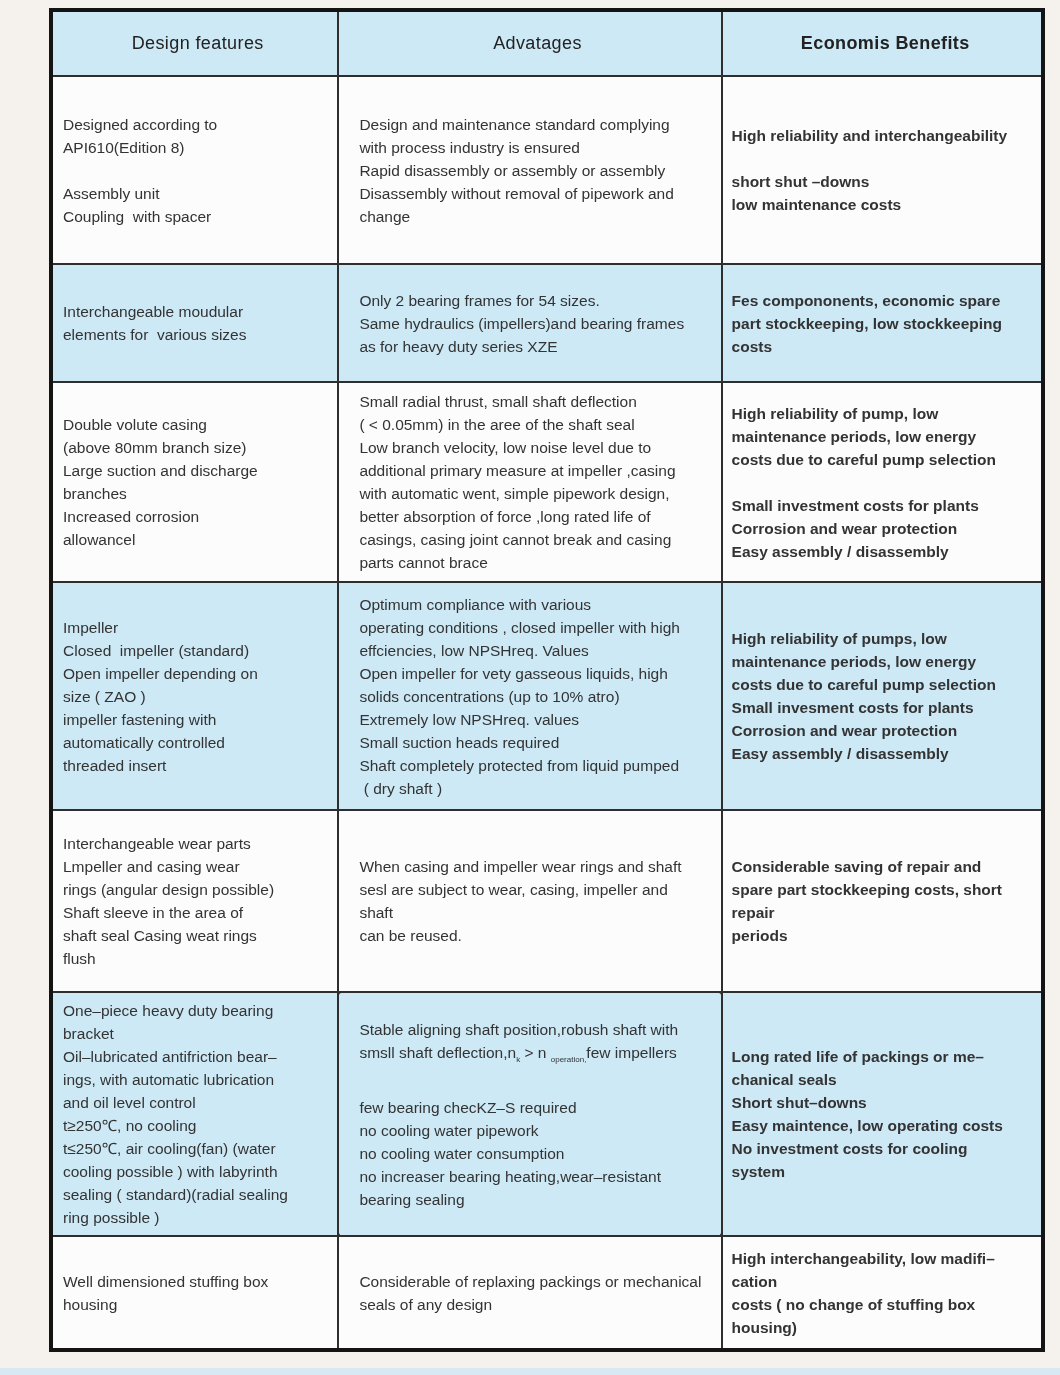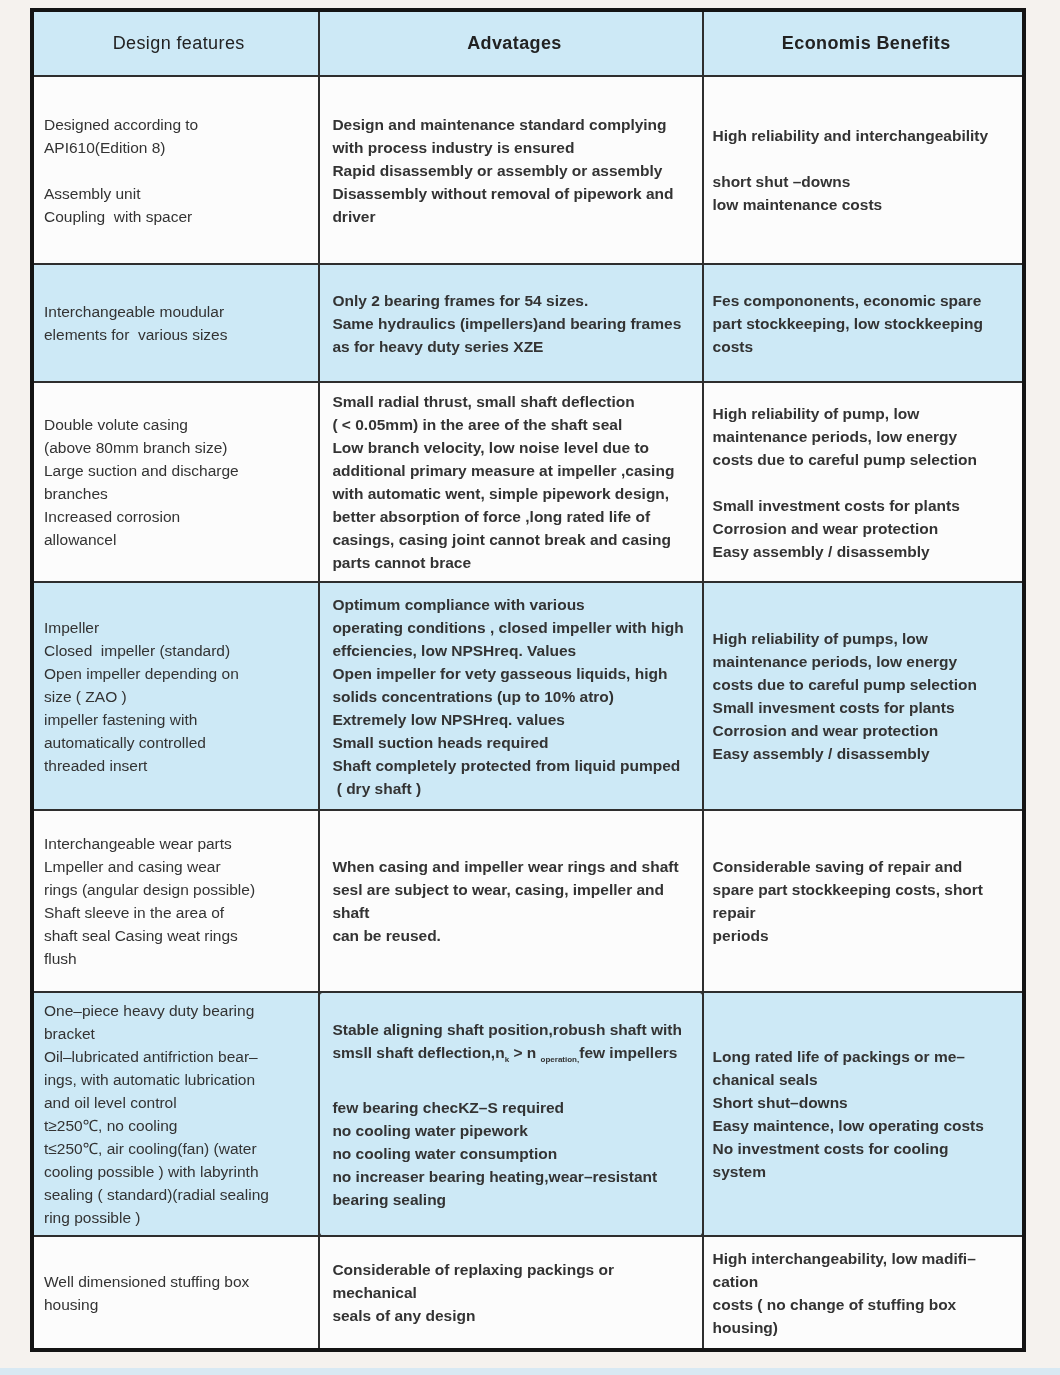--- a/index.html
+++ b/index.html
@@ -7,40 +7,40 @@
   body {
     width: 1060px; height: 1375px;
     background: #f5f2ee;
     font-family: "Liberation Sans", sans-serif;
     color: #333333;
     position: relative;
     overflow: hidden;
   }
   .spec-table {
     position: absolute;
-    left: 30px; top: 8px;
+    left: 49px; top: 8px;
     width: 996px;
     display: table;
     table-layout: fixed;
     border-collapse: collapse;
     background: #404040;
     border: 4px solid #141414;
   }
   .row { display: table-row; }
   .cell {
     display: table-cell;
     vertical-align: middle;
     border: 2px solid #2e2e2e;
     white-space: pre-line;
     font-size: 15.5px;
     line-height: 23px;
     padding: 6px 5px 6px 10px;
   }
   .col1 { width: 270px; }
-  .col2 { width: 360px; padding-left: 12px; font-weight: bold; }
+  .col2 { width: 360px; padding-left: 20px; }
   .col3 { width: 302px; padding-left: 9px; padding-right: 2px; font-weight: bold; }
   .header-row { height: 66px; }
   .header-row .cell {
     text-align: center;
     font-size: 18px;
     letter-spacing: 0.4px;
     color: #222222;
     white-space: normal;
   }
   .blue  { background: #cde9f6; }
@@ -76,21 +76,21 @@
   <div class="row r1 white">
     <div class="cell col1">Designed according to
 API610(Edition 8)
 
 Assembly unit
 Coupling&nbsp; with spacer</div>
     <div class="cell col2">Design and maintenance standard complying
 with process industry is ensured
 Rapid disassembly or assembly or assembly
 Disassembly without removal of pipework and
-driver</div>
+change</div>
     <div class="cell col3">High reliability and interchangeability
 
 short shut –downs
 low maintenance costs</div>
   </div>
 
   <div class="row r2 blue">
     <div class="cell col1">Interchangeable moudular
 elements for&nbsp; various sizes</div>
     <div class="cell col2">Only 2 bearing frames for 54 sizes.

